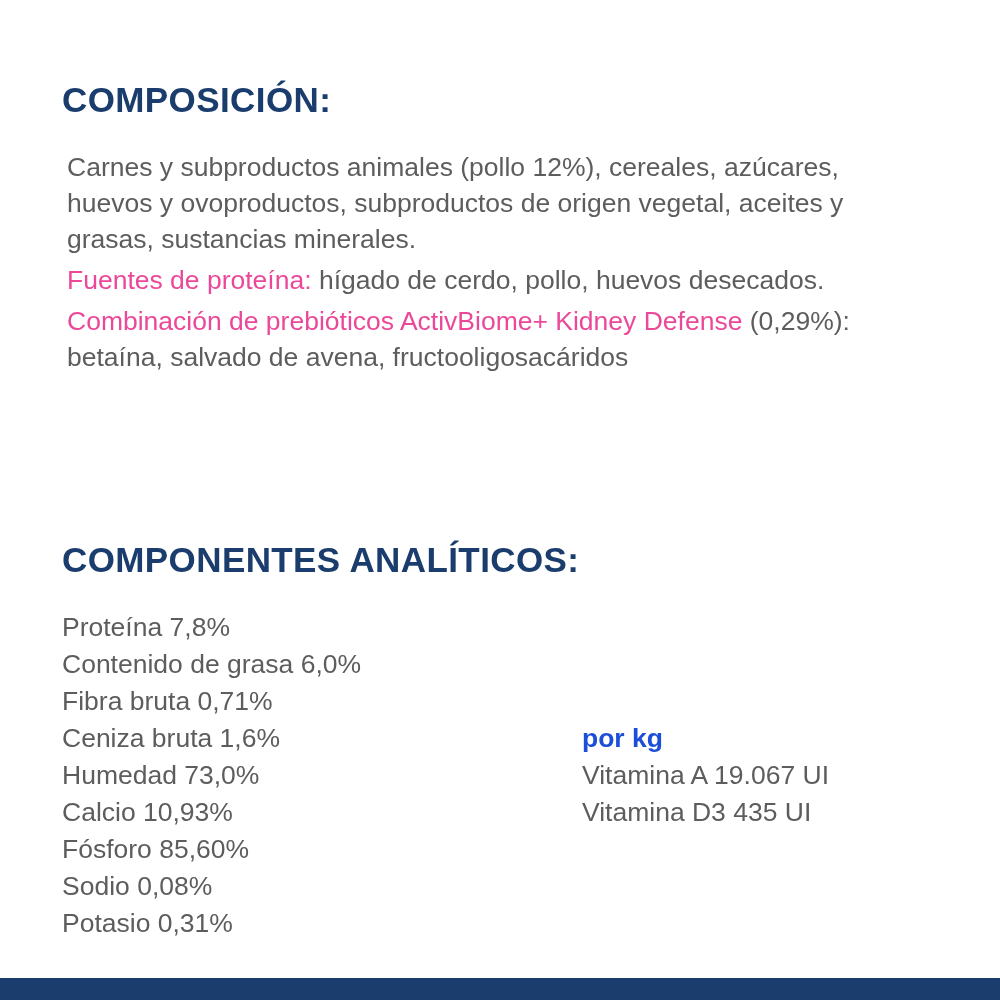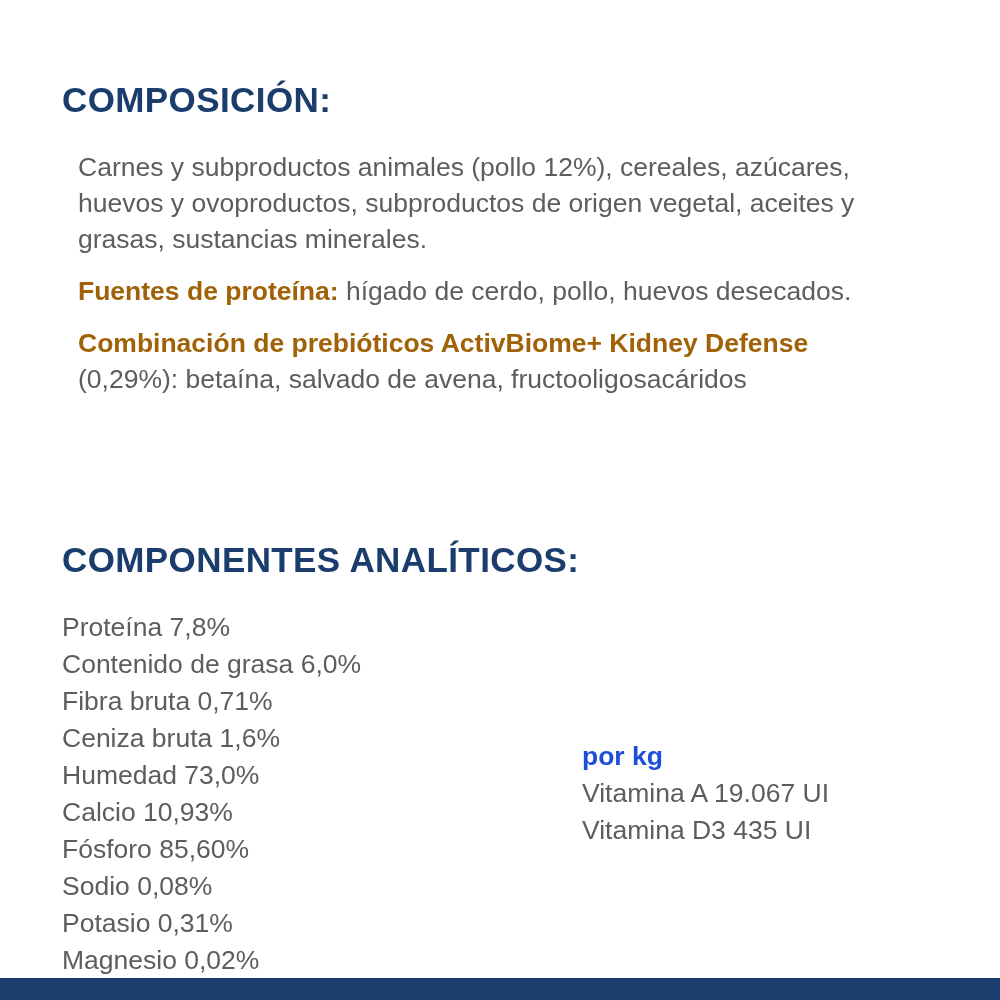--- a/index.html
+++ b/index.html
@@ -37,25 +37,25 @@
     width: 880px;
   }
   #composition-body {
     margin-top: 26px;
     font-size: 26.5px;
     line-height: 36px;
     color: #5d5d5d;
     max-width: 860px;
   }
   #composition-body p {
-    margin: 16px;
+    margin: 5px;
   }
   .bold-lead {
-    font-weight: bold;
-    color: #a16207;
+    font-weight: normal;
+    color: #ec4899;
   }
 
   
   #analytics-section {
     position: absolute;
     left: 62px;
     top: 512px;
     width: 880px;
   }
   #analytics-columns {
@@ -117,21 +117,20 @@
       <div id="analytics-left">
         <div class="nutrient-row">Proteína 7,8%</div>
         <div class="nutrient-row">Contenido de grasa 6,0%</div>
         <div class="nutrient-row">Fibra bruta 0,71%</div>
         <div class="nutrient-row">Ceniza bruta 1,6%</div>
         <div class="nutrient-row">Humedad 73,0%</div>
         <div class="nutrient-row">Calcio 10,93%</div>
         <div class="nutrient-row">Fósforo 85,60%</div>
         <div class="nutrient-row">Sodio 0,08%</div>
         <div class="nutrient-row">Potasio 0,31%</div>
-        <div class="nutrient-row">Magnesio 0,02%</div>
       </div>
 
       <div id="analytics-right">
         <div class="col-heading">por kg</div>
         <div class="nutrient-row">Vitamina A 19.067 UI</div>
         <div class="nutrient-row">Vitamina D3 435 UI</div>
       </div>
     </div>
   </section>
 

